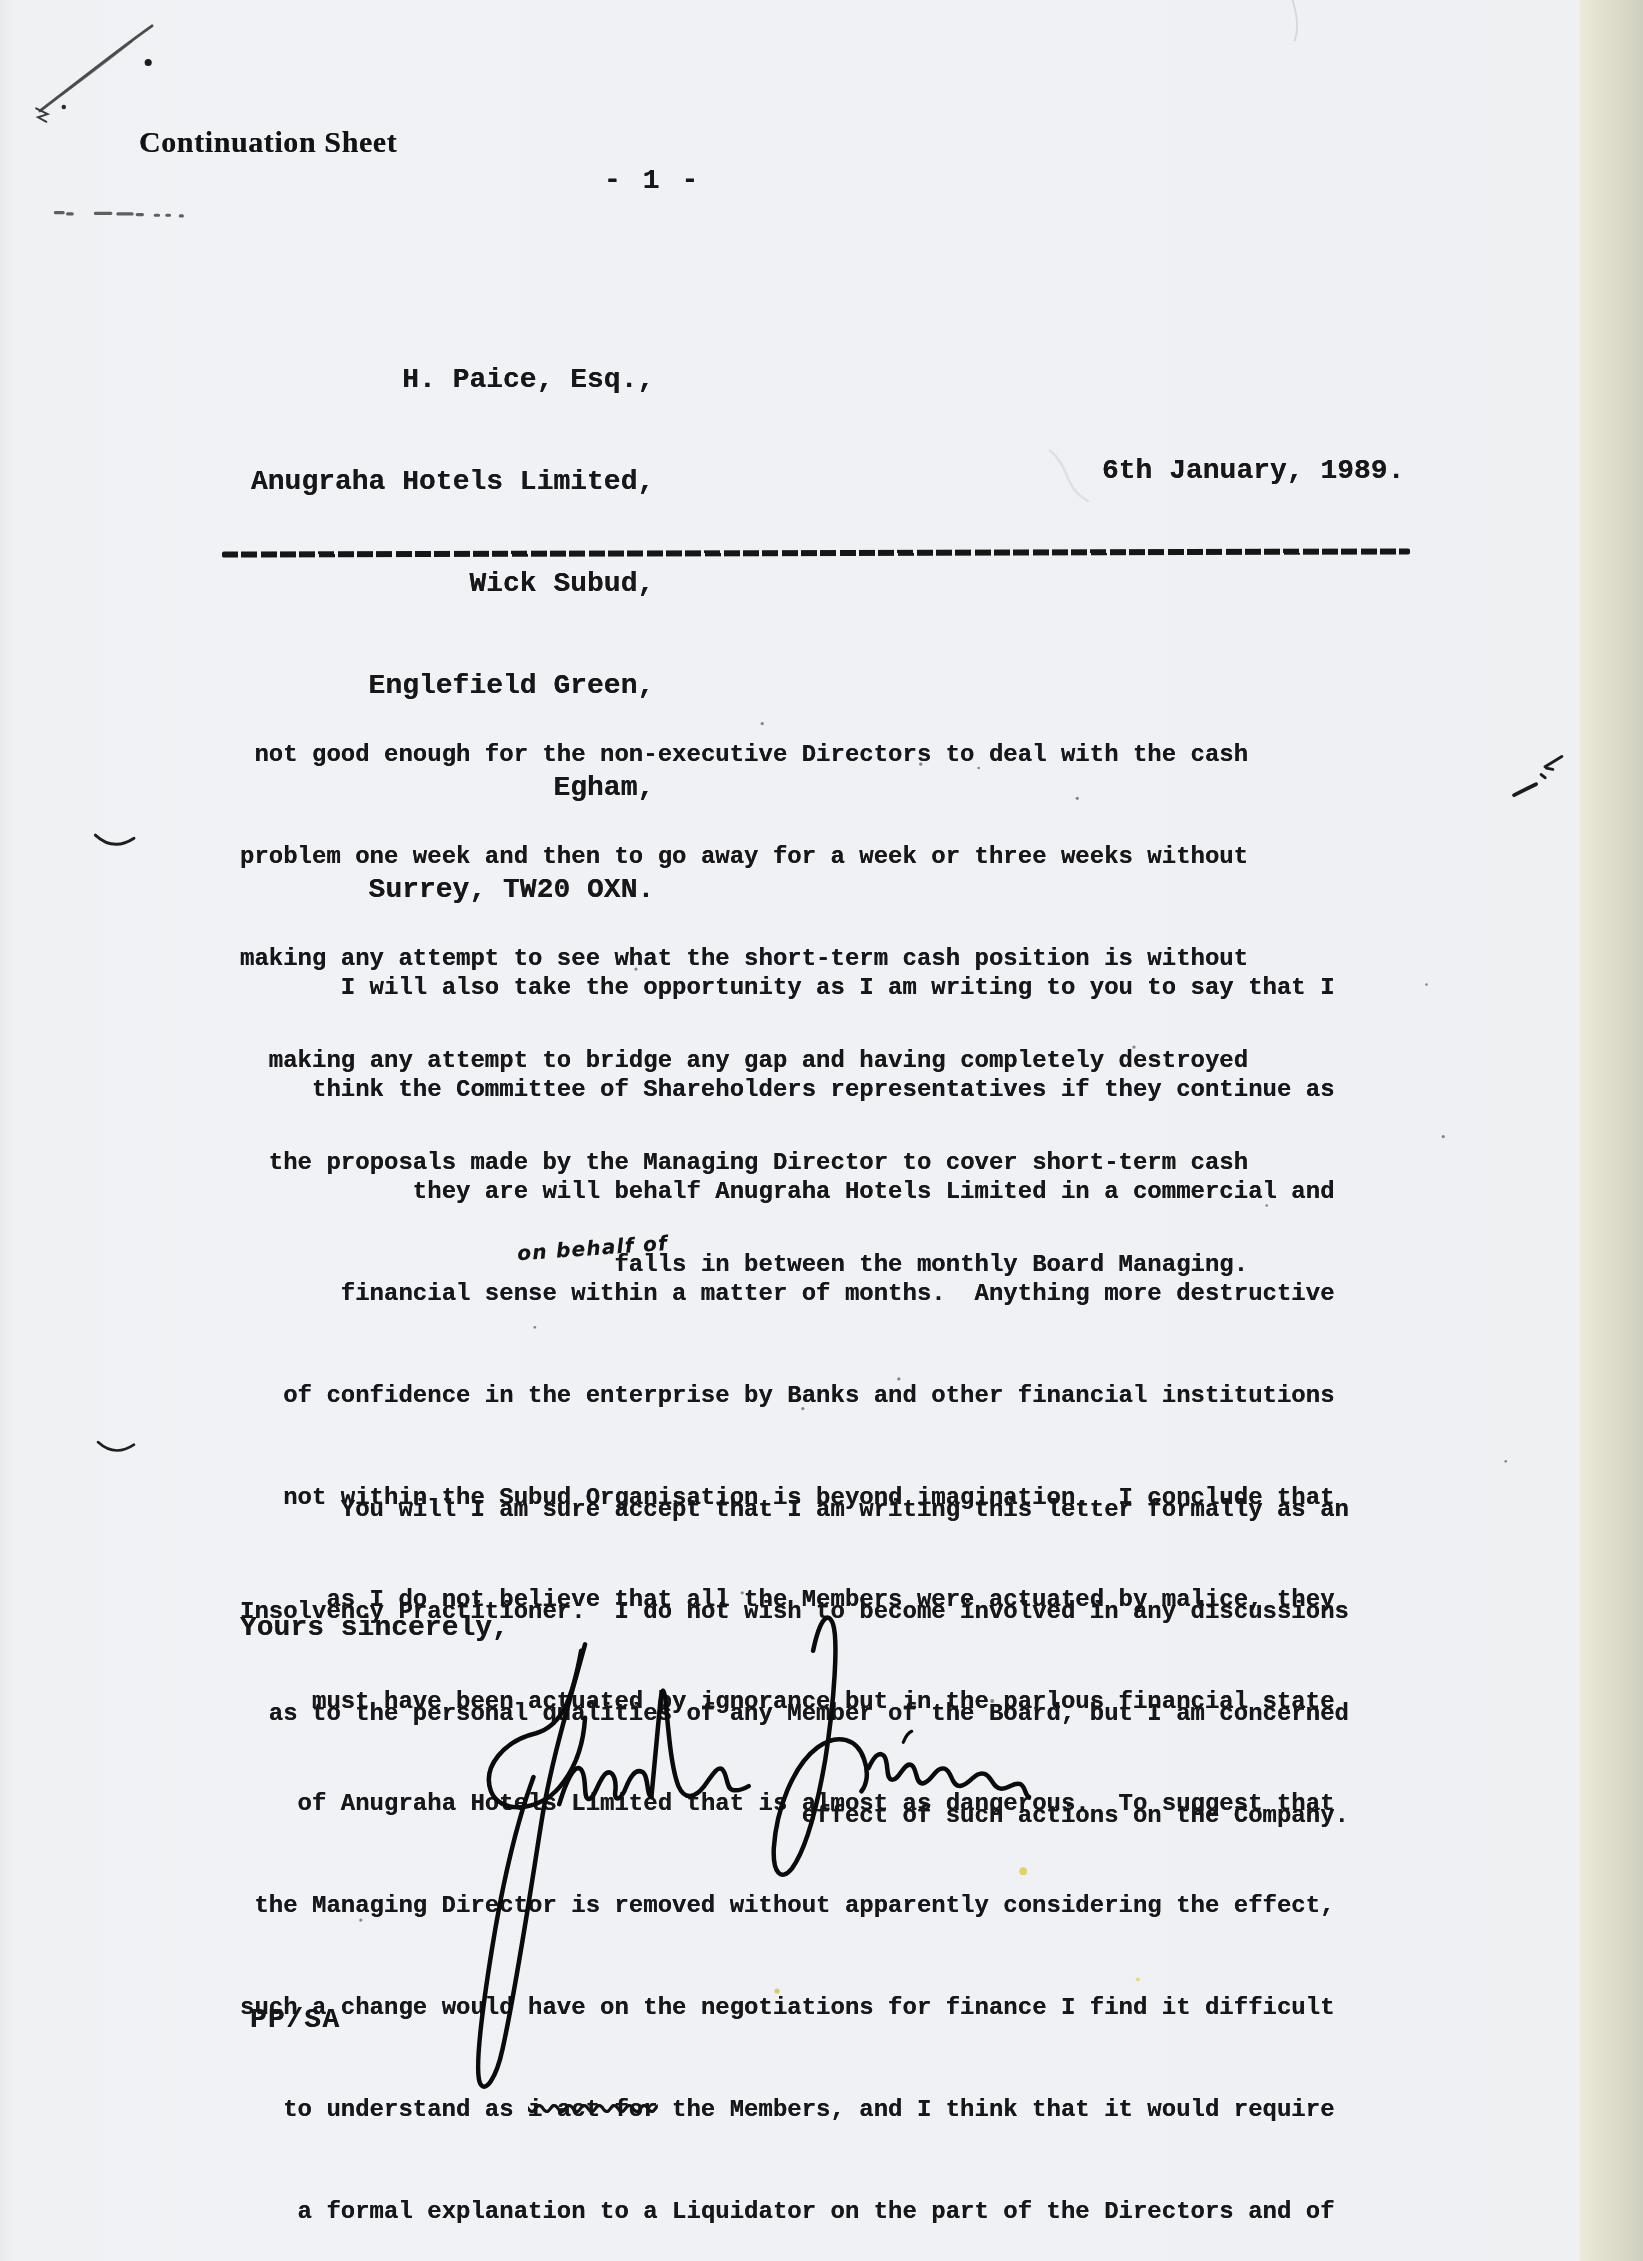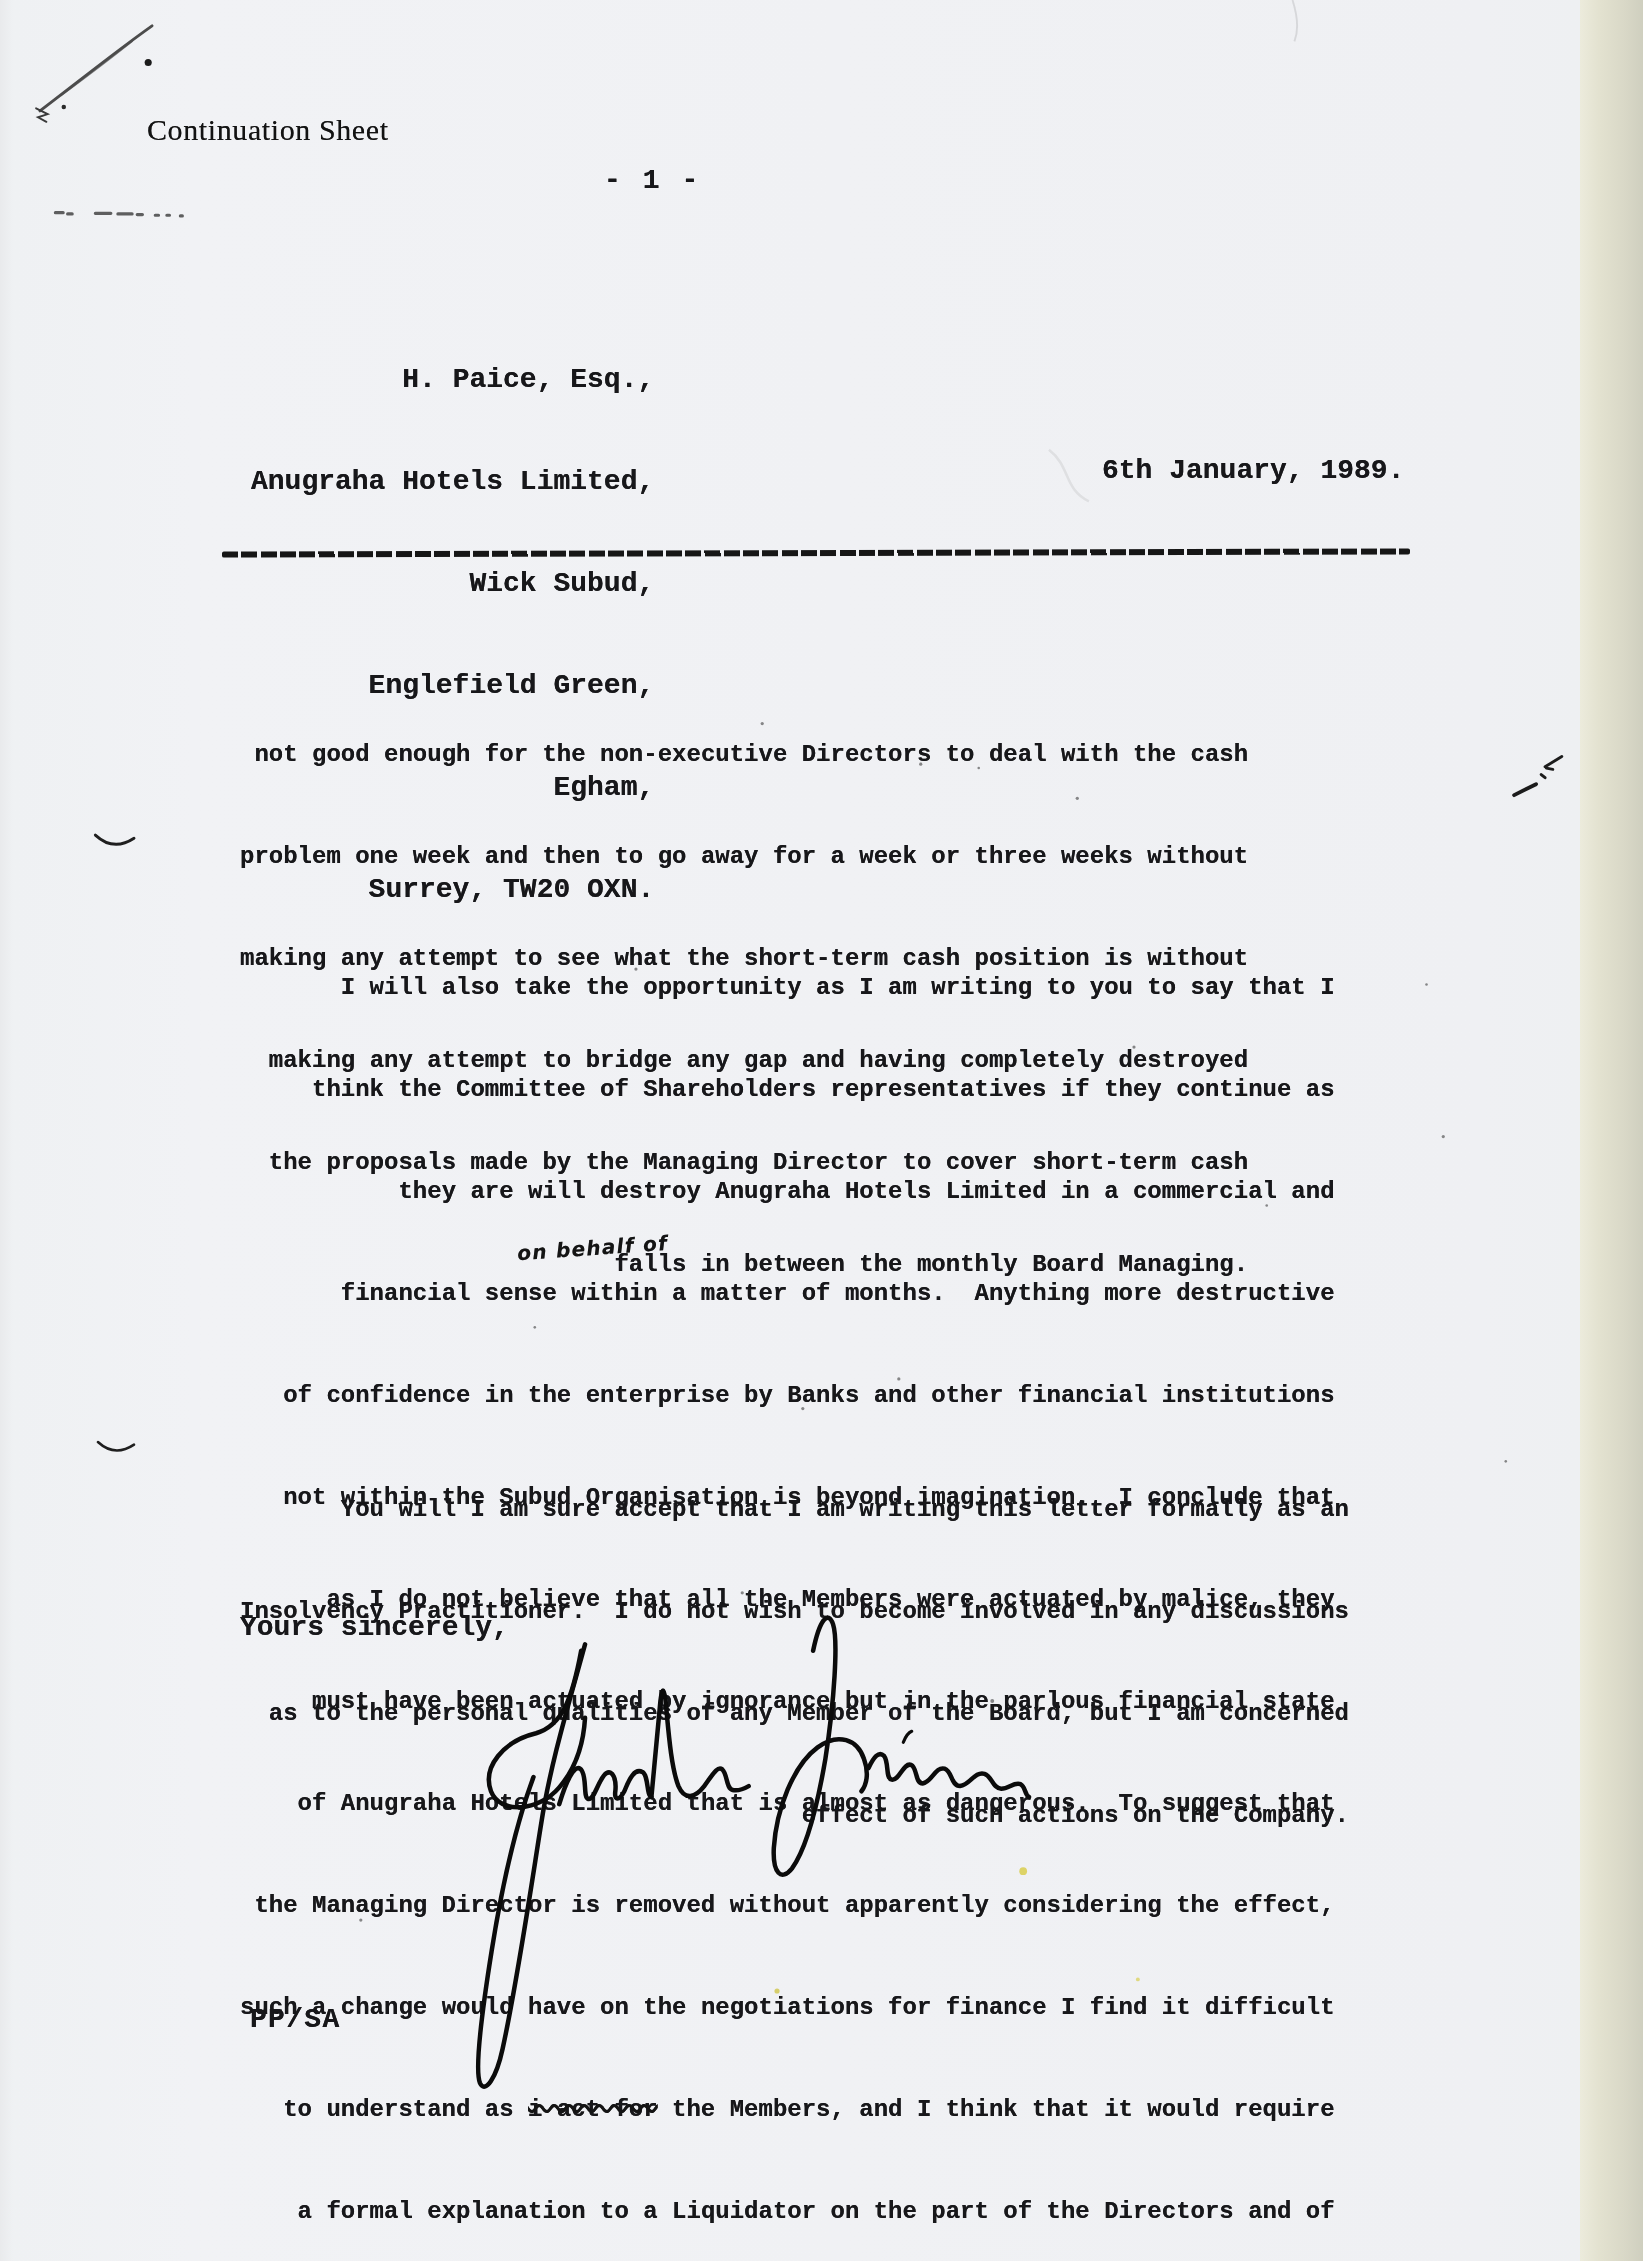--- a/index.html
+++ b/index.html
@@ -7,23 +7,23 @@
     position:relative;width:1643px;height:2261px;overflow:hidden;
     background:linear-gradient(90deg,#e9eaec 0px,#eff1f3 13px,#f1f2f5 193px,#eff0f3 1482px,#eef0f2 1580px);
     font-family:"Liberation Mono",monospace;color:#17171a;
   }
   .edge-strip{
     position:absolute;top:0;right:0;width:63px;height:100%;
     background:linear-gradient(90deg,#ecebdc 0%,#e3e2d0 30%,#d9d8c7 70%,#cfcfbf 100%);
   }
   .typed{font-weight:700;text-shadow:0 0 0.6px rgba(10,10,10,.8);}
   .header-label{
-    position:absolute;left:139px;top:113px;
-    font-family:"Liberation Serif",serif;font-weight:400;font-size:30px;color:#131313;
-    text-shadow:0 0 0.6px rgba(0,0,0,.65);letter-spacing:0.6px;margin-left:8px;
+    position:absolute;left:139px;top:125px;
+    font-family:"Liberation Serif",serif;font-weight:700;font-size:30px;color:#131313;
+    text-shadow:0 0 0.6px rgba(0,0,0,.65);letter-spacing:0.6px;
   }
   .page-num{position:absolute;left:604px;top:165px;font-size:28px;letter-spacing:2.6px;}
   .address{position:absolute;left:251px;top:295px;font-size:28px;line-height:34px;white-space:pre;}
   .date-line{position:absolute;left:1102px;top:455px;font-size:28px;}
   .separator{
     position:absolute;left:222px;top:550px;width:1188px;height:6.4px;border-radius:1.9px;
     background:repeating-linear-gradient(90deg,#161616 0px,#161616 16px,rgba(0,0,0,0) 16px,rgba(0,0,0,0) 19.3px);
     transform:rotate(-0.15deg);
   }
   .para{position:absolute;left:240px;font-size:24px;line-height:34px;white-space:pre;}
@@ -64,21 +64,21 @@
     <div class="line">problem one week and then to go away for a week or three weeks without</div>
     <div class="line">making any attempt to see what the short-term cash position is without</div>
     <div class="line">making any attempt to bridge any gap and having completely destroyed</div>
     <div class="line">the proposals made by the Managing Director to cover short-term cash</div>
     <div class="line">falls in between the monthly Board Managing.</div>
   </div>
 
   <div class="para typed" id="p2">
     <div class="line">I will also take the opportunity as I am writing to you to say that I</div>
     <div class="line">think the Committee of Shareholders representatives if they continue as</div>
-    <div class="line">they are will destroy Anugraha Hotels Limited in a commercial and</div>
+    <div class="line">they are will behalf Anugraha Hotels Limited in a commercial and</div>
     <div class="line">financial sense within a matter of months.  Anything more destructive</div>
     <div class="line">of confidence in the enterprise by Banks and other financial institutions</div>
     <div class="line">not within the Subud Organisation is beyond imagination.  I conclude that</div>
     <div class="line">as I do not believe that all the Members were actuated by malice, they</div>
     <div class="line">must have been actuated by ignorance but in the parlous financial state</div>
     <div class="line">of Anugraha Hotels Limited that is almost as dangerous.  To suggest that</div>
     <div class="line">the Managing Director is removed without apparently considering the effect,</div>
     <div class="line">such a change would have on the negotiations for finance I find it difficult</div>
     <div class="line"><span>to understand as </span><span class="struck-wavy">i act for</span><span> the Members, and I think that it would require</span></div>
     <div class="line">a formal explanation to a Liquidator on the part of the Directors and of</div>

